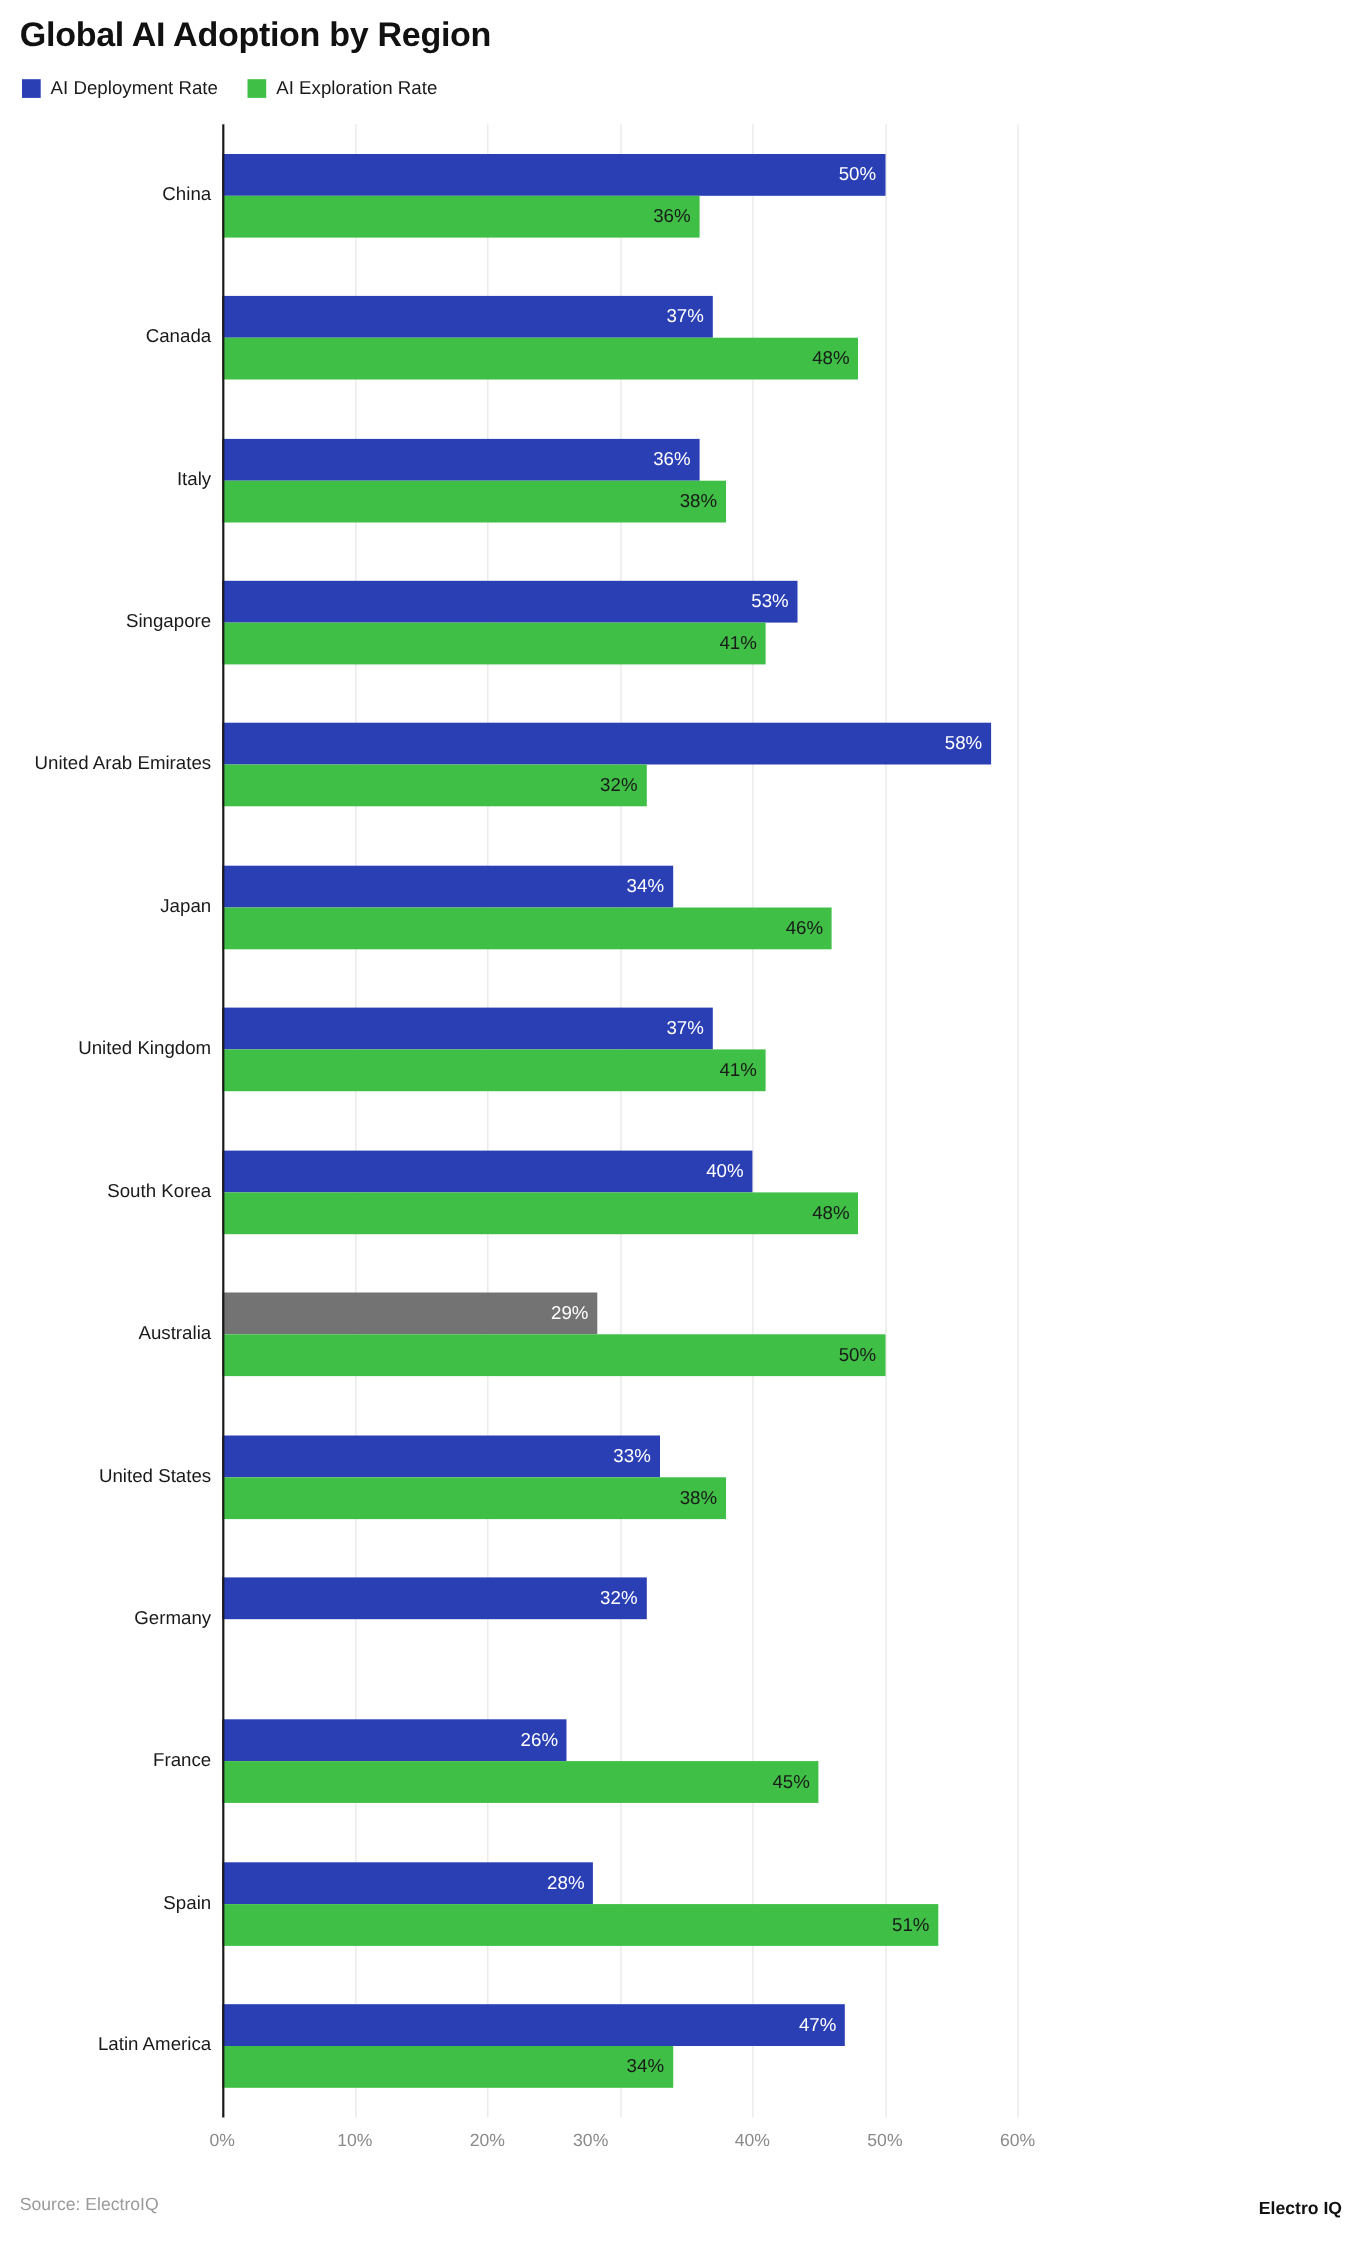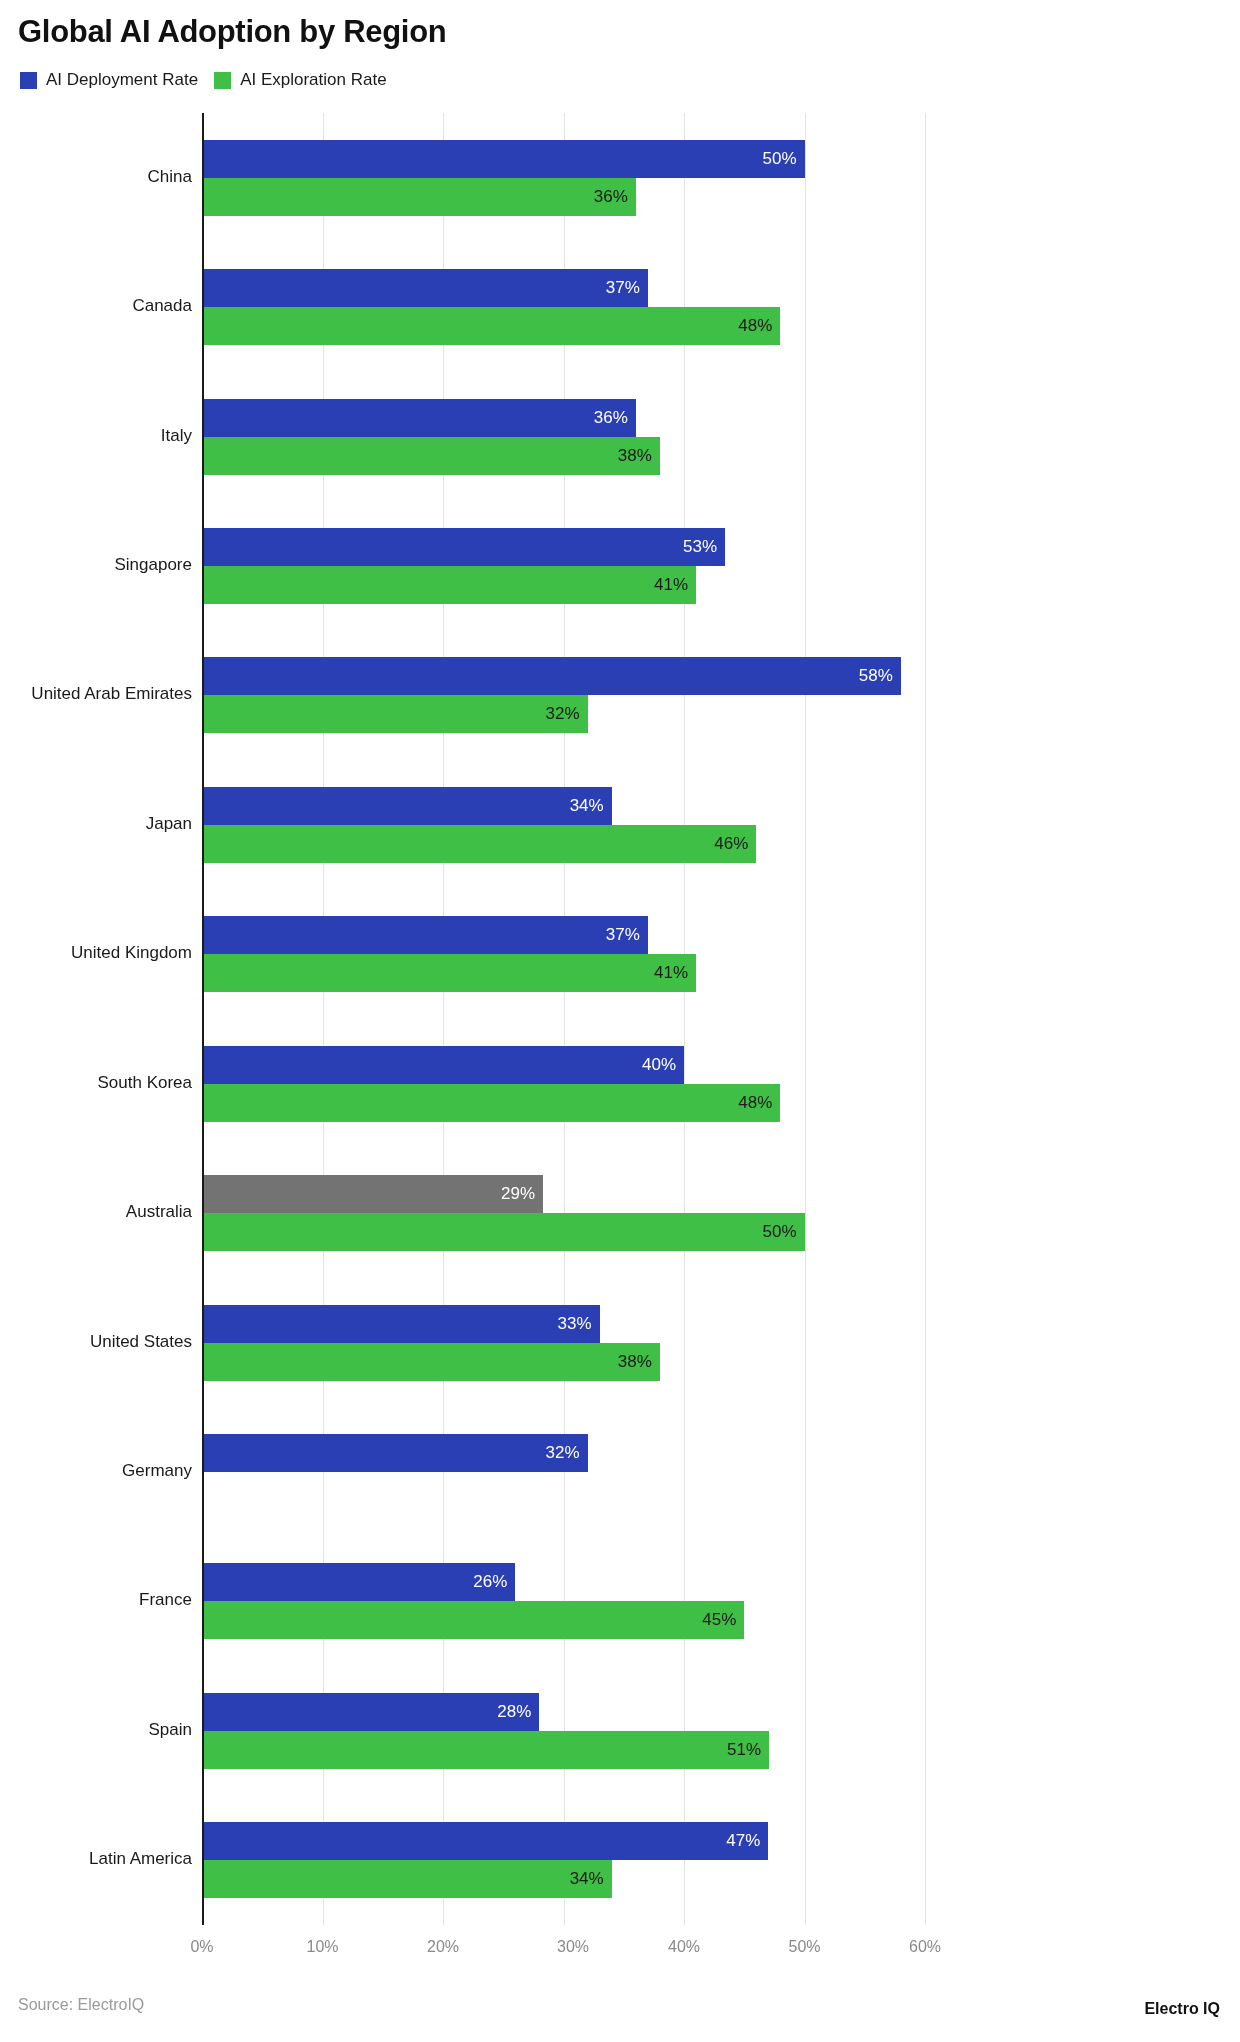--- a/index.html
+++ b/index.html
@@ -34,21 +34,21 @@
     white-space: nowrap;
   }
 
   
   .legend {
     position: absolute;
     left: 20px;
     top: 70px;
     display: flex;
     align-items: center;
-    gap: 16px;
+    gap: 27px;
   }
   .legend-item {
     display: flex;
     align-items: center;
     gap: 9px;
   }
   .legend-swatch {
     width: 17px;
     height: 17px;
     display: block;
@@ -269,40 +269,40 @@
           <span class="bar-label">26%</span>
         </div>
         <div class="bar explore" style="width: 542.25px; background: rgb(63, 191, 69);">
           <span class="bar-label">45%</span>
         </div>
       </div>
       <div class="cat-row" style="top: 1579.86px; height: 76px; padding-left: 31px;">
         <div class="bar deploy" style="width: 337.4px; background: rgb(43, 63, 181);">
           <span class="bar-label">28%</span>
         </div>
-        <div class="bar explore" style="width: 567px; background: rgb(63, 191, 69);">
+        <div class="bar explore" style="width: 651px; background: rgb(63, 191, 69);">
           <span class="bar-label">51%</span>
         </div>
       </div>
       <div class="cat-row" style="top: 1709.29px; height: 76px;">
         <div class="bar deploy" style="width: 566.35px; background: rgb(43, 63, 181);">
           <span class="bar-label">47%</span>
         </div>
         <div class="bar explore" style="width: 409.7px; background: rgb(63, 191, 69);">
           <span class="bar-label">34%</span>
         </div>
       </div>
     </div>
   <div class="axis-line"></div>
 
   <div id="xticks-holder">
       <div class="xtick" style="left: 202px;">0%</div>
       <div class="xtick" style="left: 322.5px;">10%</div>
       <div class="xtick" style="left: 443px; text-align: center;">20%</div>
-      <div class="xtick" style="left: 573px;">30%</div>
+      <div class="xtick" style="left: 537px;">30%</div>
       <div class="xtick" style="left: 684px;">40%</div>
       <div class="xtick" style="left: 804.5px;">50%</div>
       <div class="xtick" style="left: 925px;">60%</div>
     </div>
 
   <div class="source-note">Source: ElectroIQ</div>
   <div class="brand-mark">Electro IQ</div>
 
 <div class="cat-label" style="top: 166.714px;">China</div>
     <div class="cat-label" style="top: 296.143px;">Canada</div>

